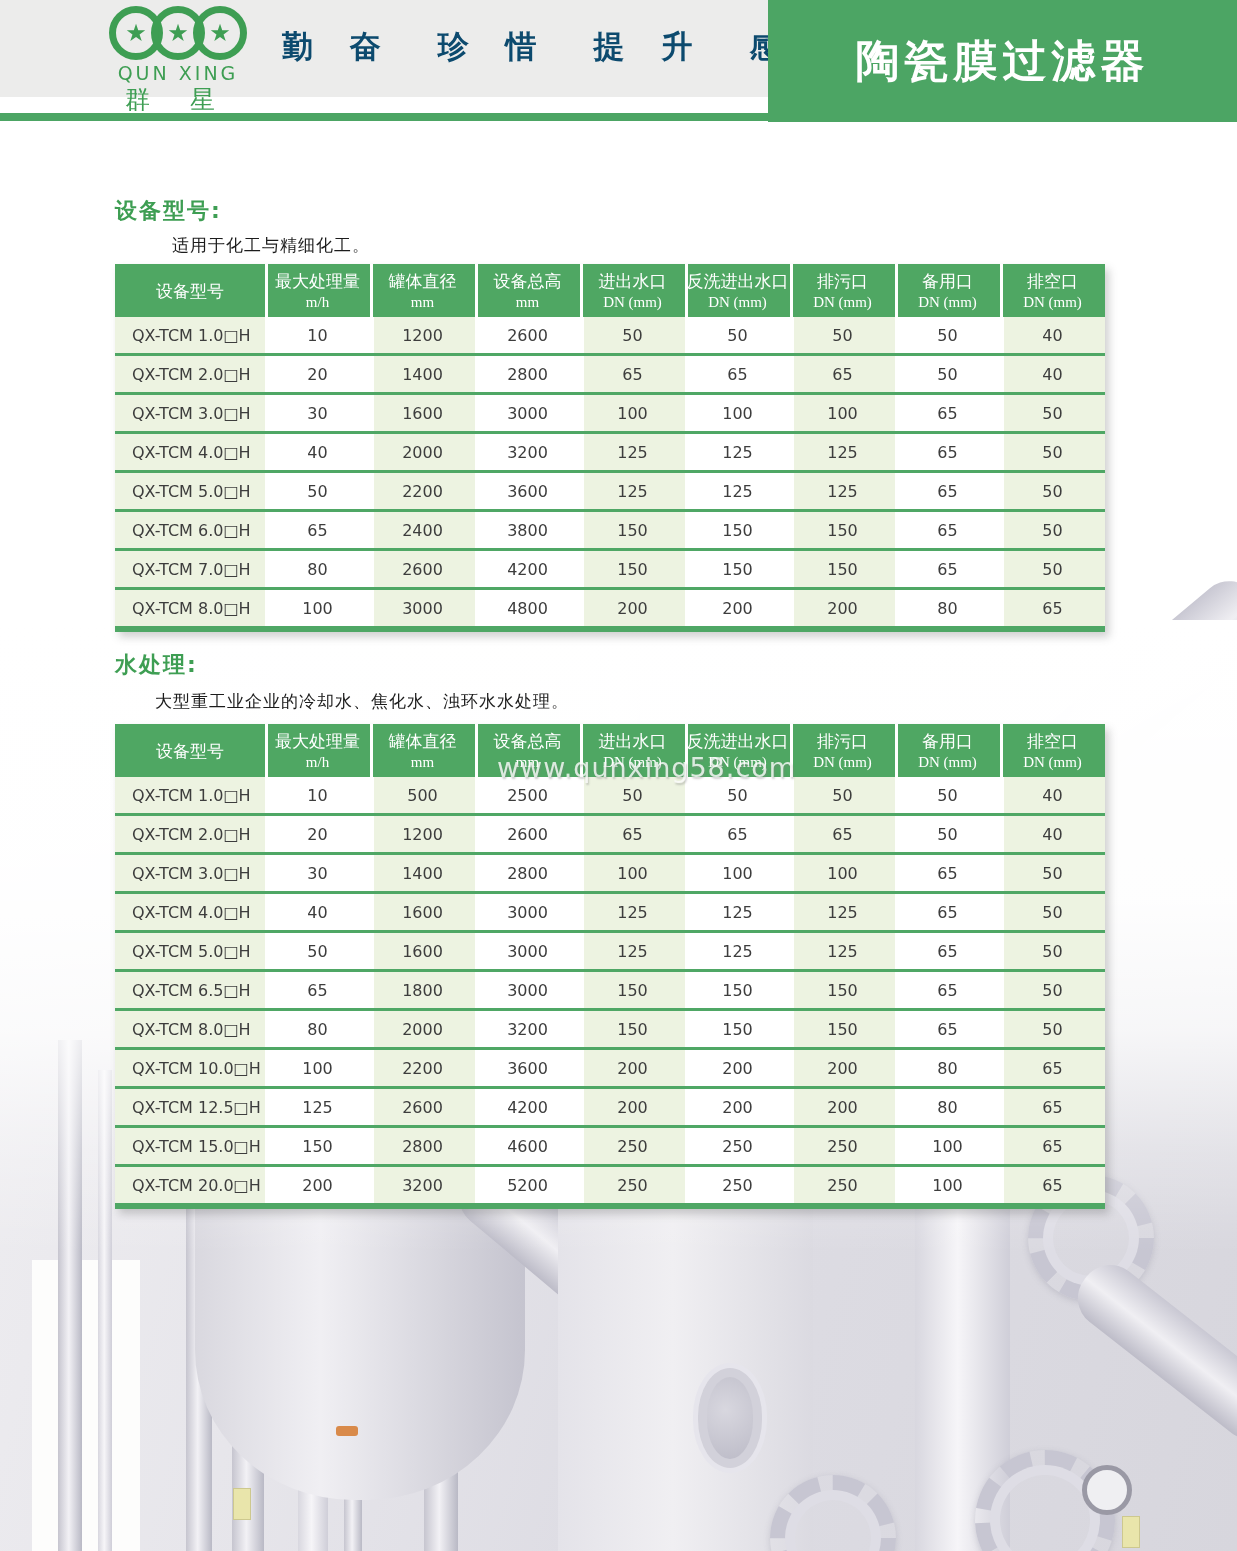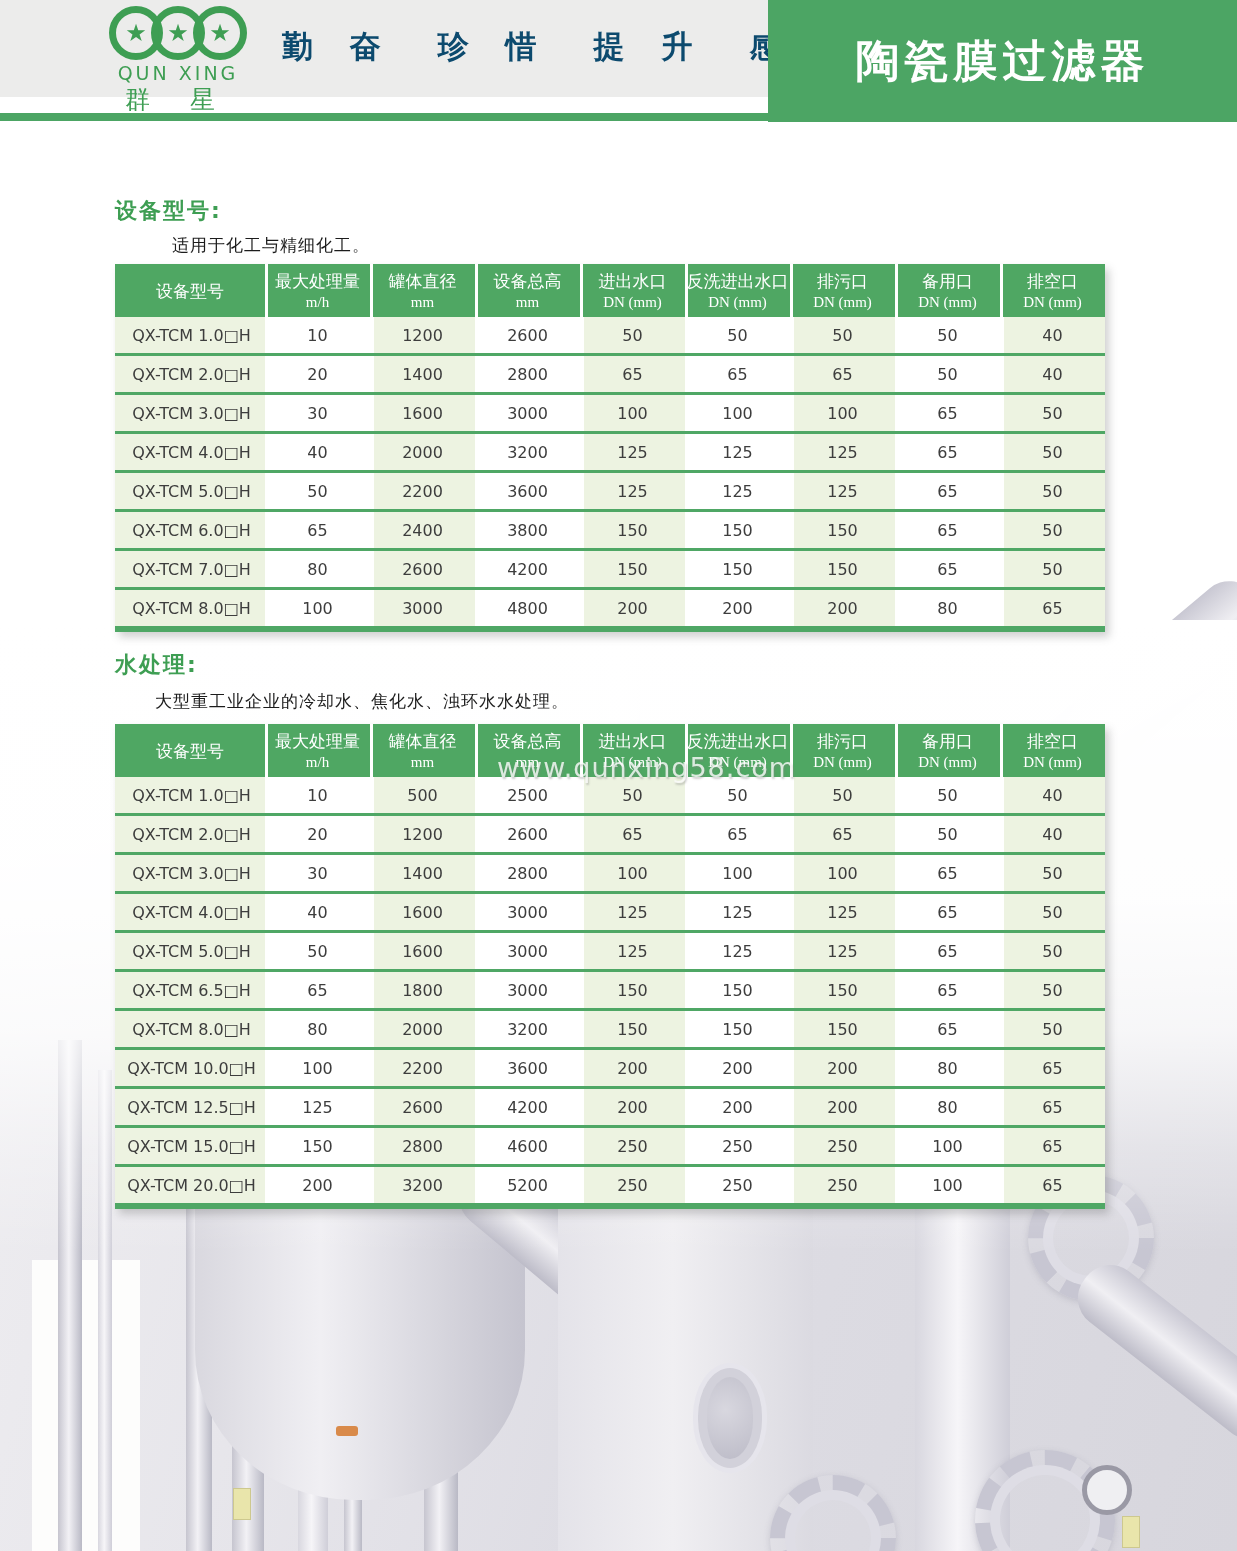--- a/index.html
+++ b/index.html
@@ -62,21 +62,21 @@
   .spec-table .h1{font-size:17px;line-height:23px;font-weight:normal;}
   .spec-table .h2{font-size:15px;line-height:19px;font-weight:normal;
       font-family:"Liberation Serif","DejaVu Serif",serif;}
   .spec-table tbody tr{border-bottom:3px solid #4FA765;}
   .spec-table tbody tr:last-child{border-bottom:6px solid #4FA765;}
   .spec-table td{height:34px;text-align:center;font-size:16px;color:#3d3d3d;background:#fff;}
   .spec-table td + td{background:linear-gradient(90deg,#fff 0 4px,#fff 4px 100%);}
   .spec-table td.tint{background:#EDF3E1;}
   .spec-table td.tint + td, .spec-table td + td.tint{}
   .spec-table td + td.tint{background:linear-gradient(90deg,#fff 0 4px,#EDF3E1 4px 100%);}
-  .spec-table td.model{text-align:center;padding-left:4px;}
+  .spec-table td.model{text-align:left;padding-left:17px;}
 
   .watermark{position:absolute;left:497px;top:752px;font-size:27px;font-weight:normal;
       color:rgba(252,252,252,.8);text-shadow:1px 2px 2px rgba(130,130,130,.4);
       letter-spacing:1px;z-index:5;pointer-events:none;}
 </style>
 </head>
 <body>
 
 <div class="page">
 

